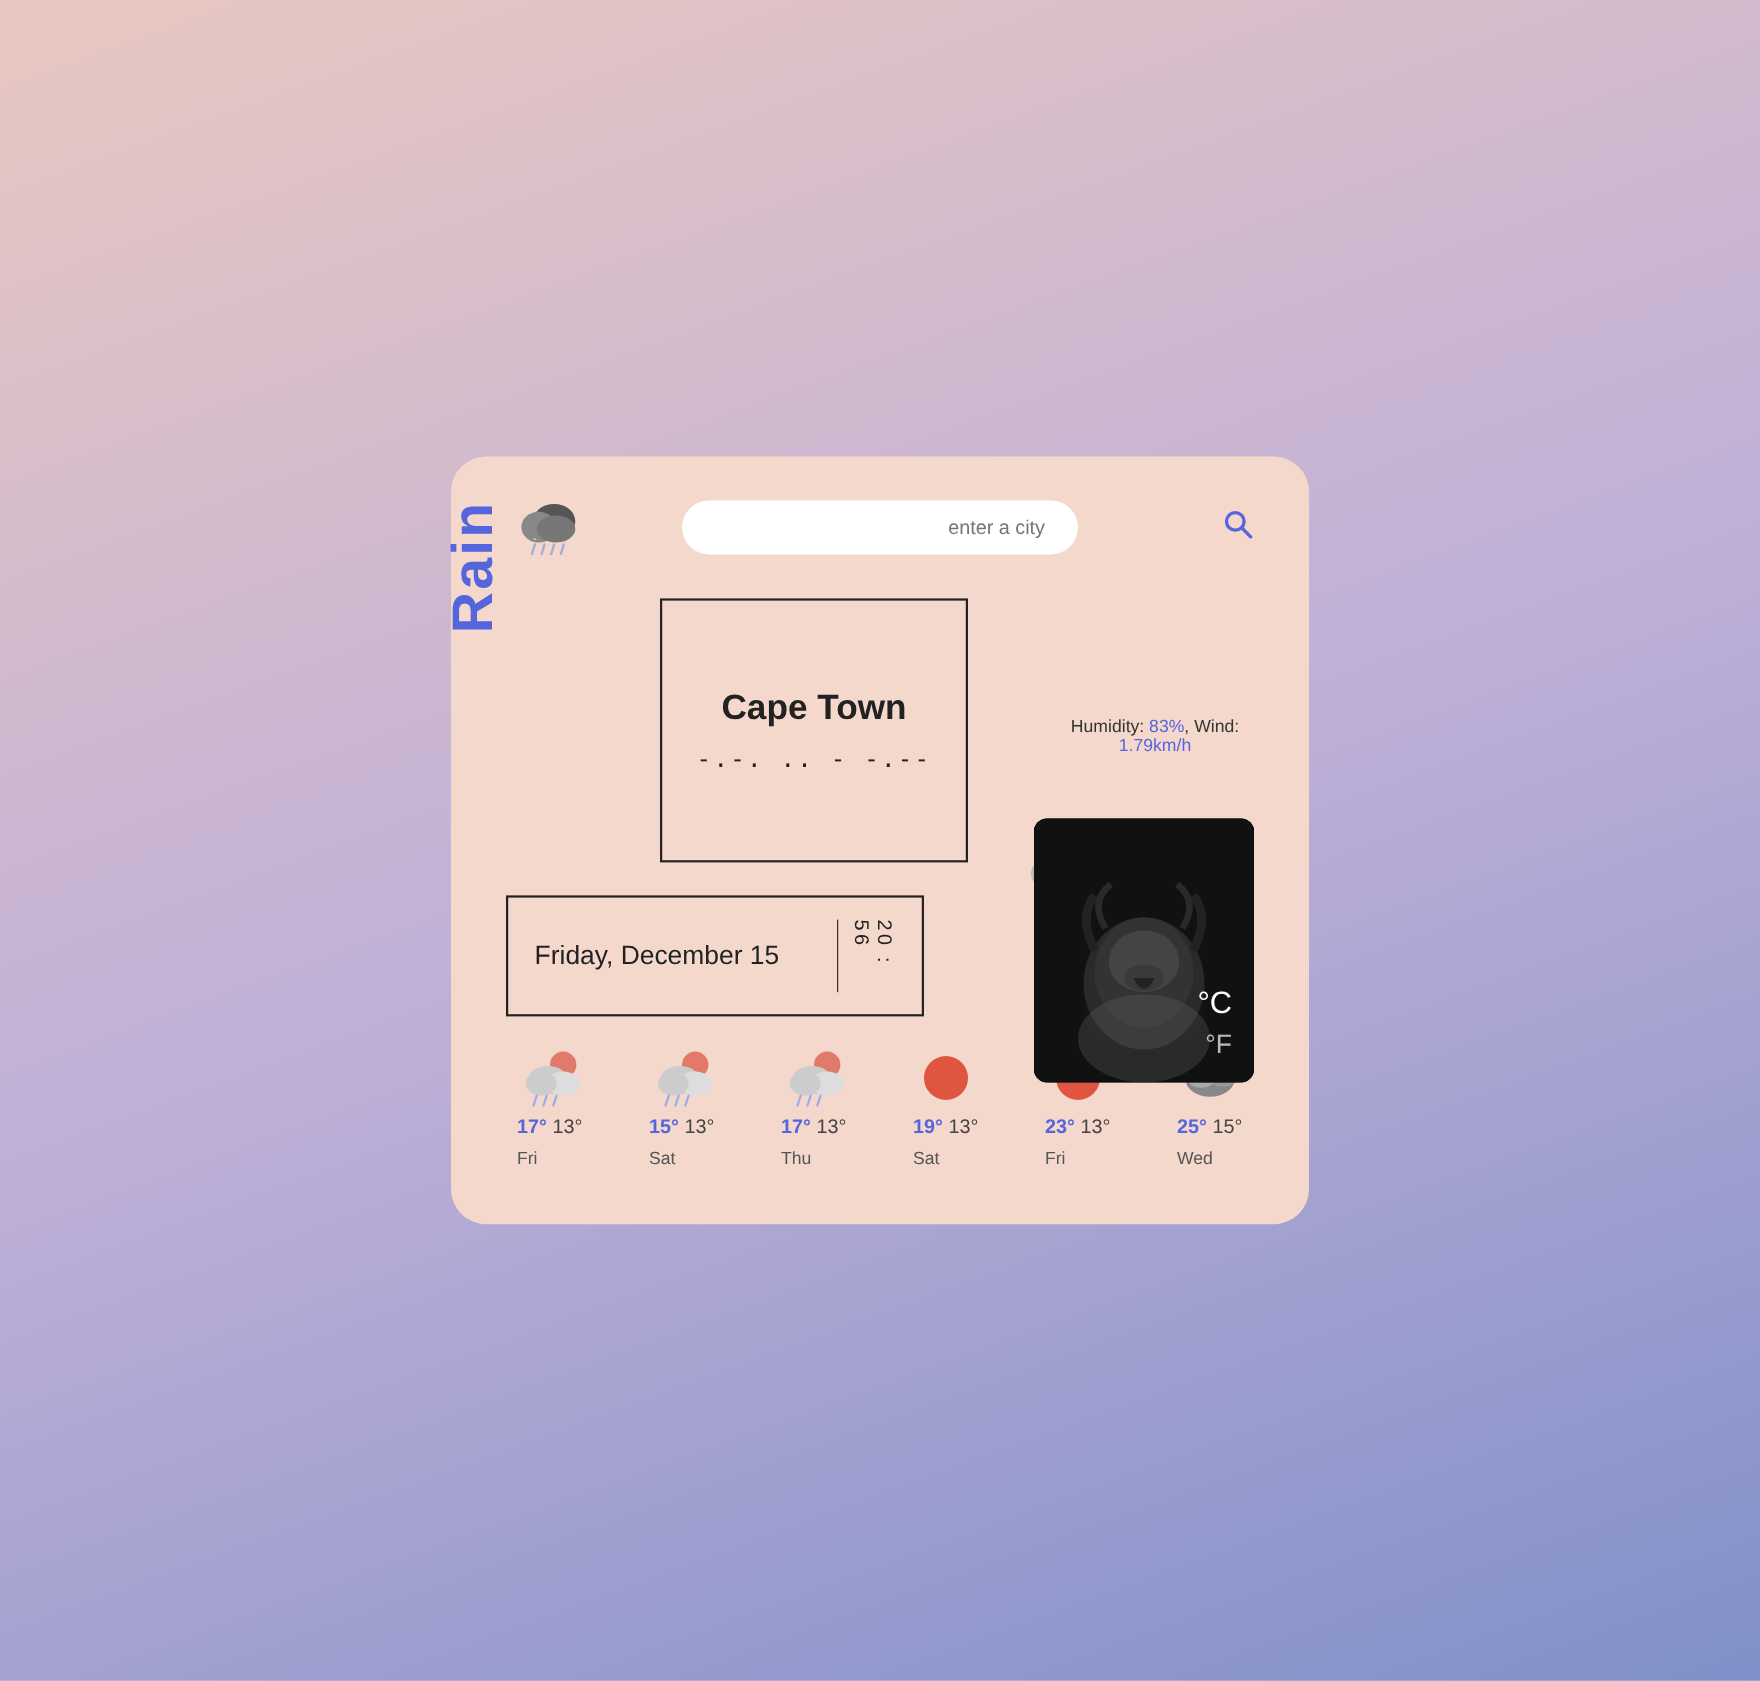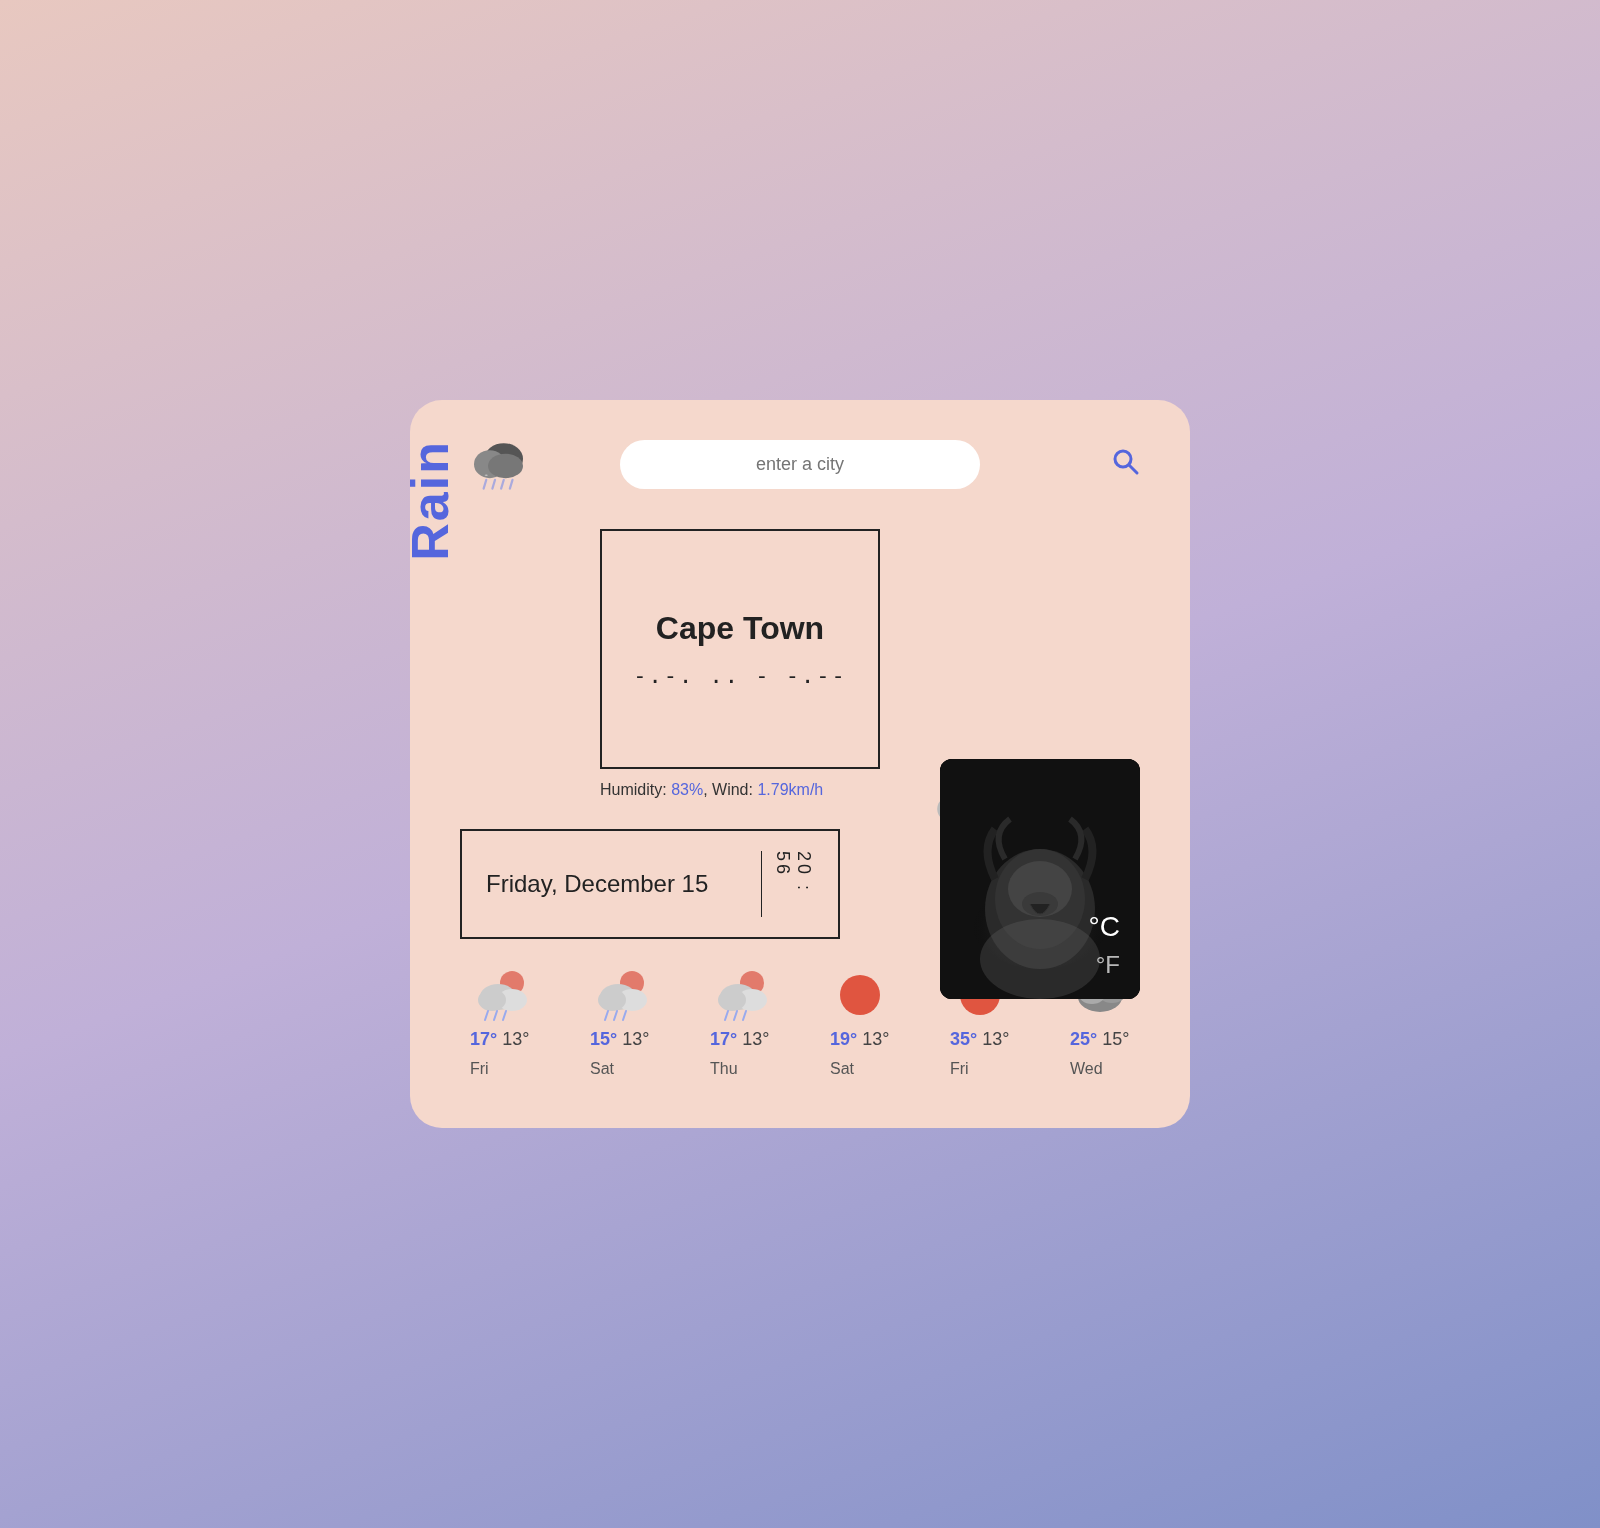--- a/index.html
+++ b/index.html
@@ -38,21 +38,21 @@
       top: -10px;
       width: 70px;
       height: 70px;
     }
 
     .search-bar {
       background: white;
       border-radius: 40px;
       padding: 14px 30px;
       width: 360px;
-      text-align: center;
+      text-align: right;
       font-size: 18px;
       color: #aaa;
       border: none;
       outline: none;
       cursor: text;
     }
 
     .search-icon-btn {
       position: absolute;
       right: 0;
@@ -291,21 +291,21 @@
     <button class="search-icon-btn">
       <svg width="30" height="30" viewBox="0 0 30 30" fill="none">
         <circle cx="13" cy="13" r="8" stroke="#5566dd" stroke-width="3"></circle>
         <line x1="19" y1="19" x2="27" y2="27" stroke="#5566dd" stroke-width="3" stroke-linecap="round"></line>
       </svg>
     </button>
   </div>
 
   <div class="weather-label">Rain</div>
 
-  <div style="display:flex; flex-direction:column; align-items:flex-start; margin-left: 60px;">
+  <div style="display:flex; flex-direction:row; align-items:center; margin-left: 60px;">
     <div class="city-box">
       <div class="city-name">Cape Town</div>
       <div class="morse-code">-.-. .. - -.--</div>
     </div>
     <div class="humidity-wind">
       <span>Humidity:</span>
       <span class="humidity-val">83%</span>,
       <span>Wind:</span>
       <span class="wind-val">1.79km/h</span>
     </div>
@@ -438,21 +438,21 @@
       <div class="forecast-day">Sat</div>
     </div>
 
     <div class="forecast-item">
       <div class="forecast-icon">
         <svg viewBox="0 0 60 55" width="60" height="55">
           <circle cx="30" cy="28" r="20" fill="#e05540"></circle>
         </svg>
       </div>
       <div class="forecast-temps">
-        <span class="forecast-high">35°</span>
+        <span class="forecast-high">23°</span>
         <span class="forecast-low"> 13°</span>
       </div>
       <div class="forecast-day">Fri</div>
     </div>
 
     <div class="forecast-item">
       <div class="forecast-icon">
         <svg viewBox="0 0 60 55" width="60" height="55">
           <ellipse cx="30" cy="30" rx="22" ry="15" fill="#888"></ellipse>
           <ellipse cx="42" cy="24" rx="15" ry="12" fill="#999"></ellipse>

